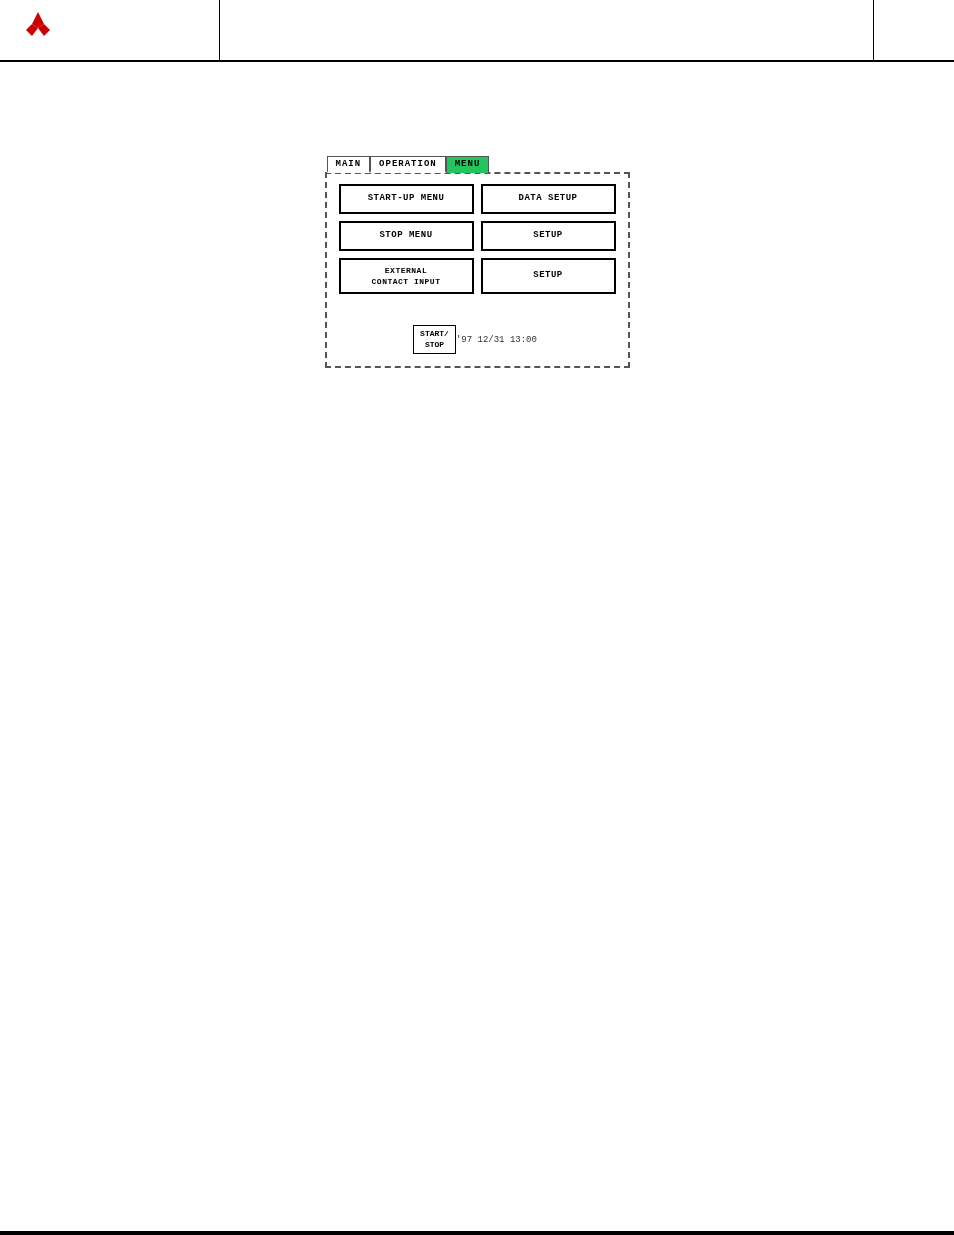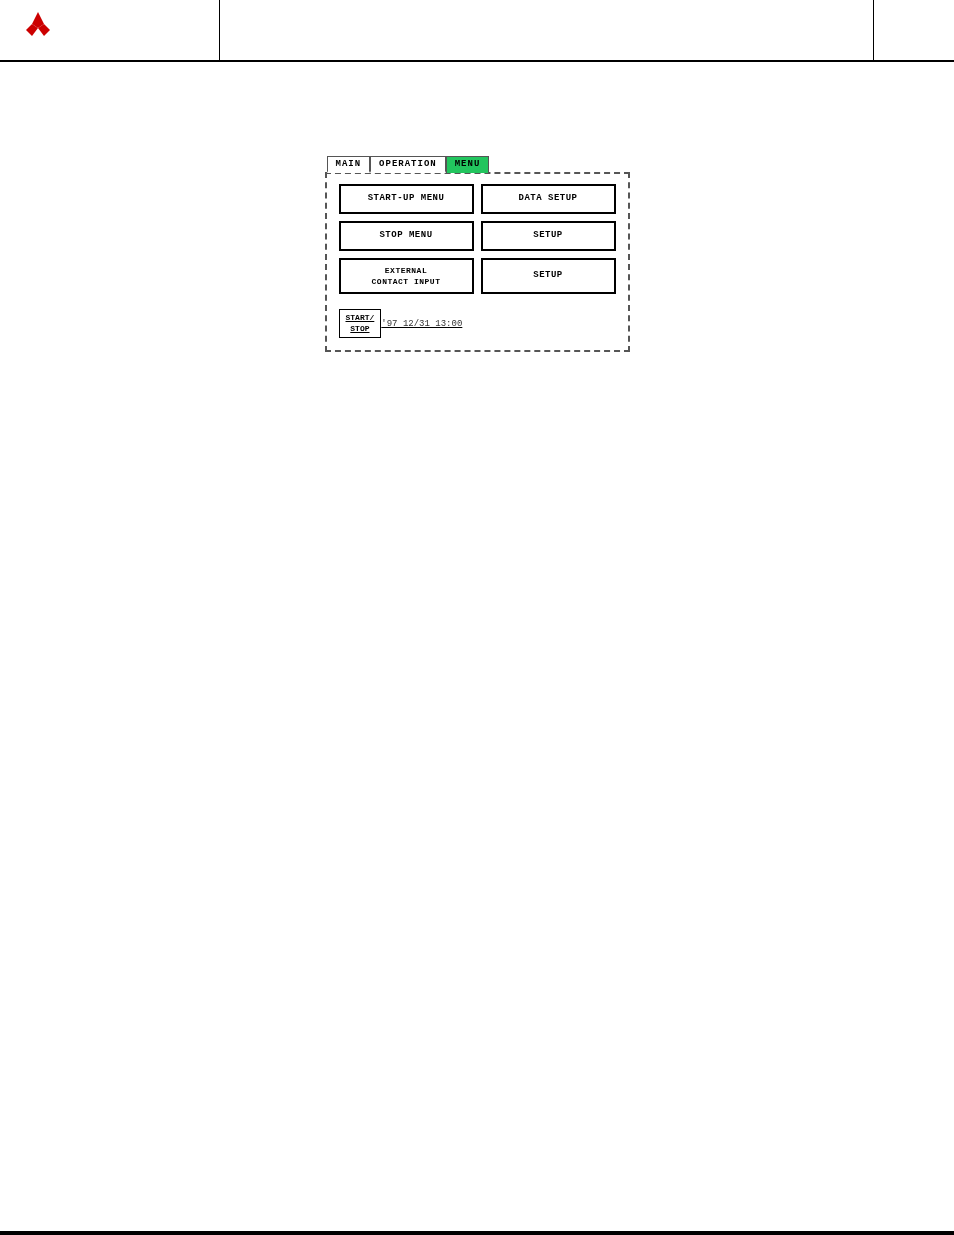--- a/index.html
+++ b/index.html
@@ -134,23 +134,22 @@
       min-height: 30px;
       display: flex;
       align-items: center;
       justify-content: center;
     }
 
     
     .panel-bottom {
       display: flex;
       align-items: center;
-      justify-content: flex-start;
-      margin-top: 8px;
-      text-decoration: underline;
+      justify-content: center;
+      margin-top: 24px;
     }
 
     .start-stop-btn {
       border: 1px solid #000;
       background: #fff;
       font-family: 'Courier New', Courier, monospace;
       font-size: 8px;
       font-weight: bold;
       padding: 3px 6px;
       cursor: pointer;

